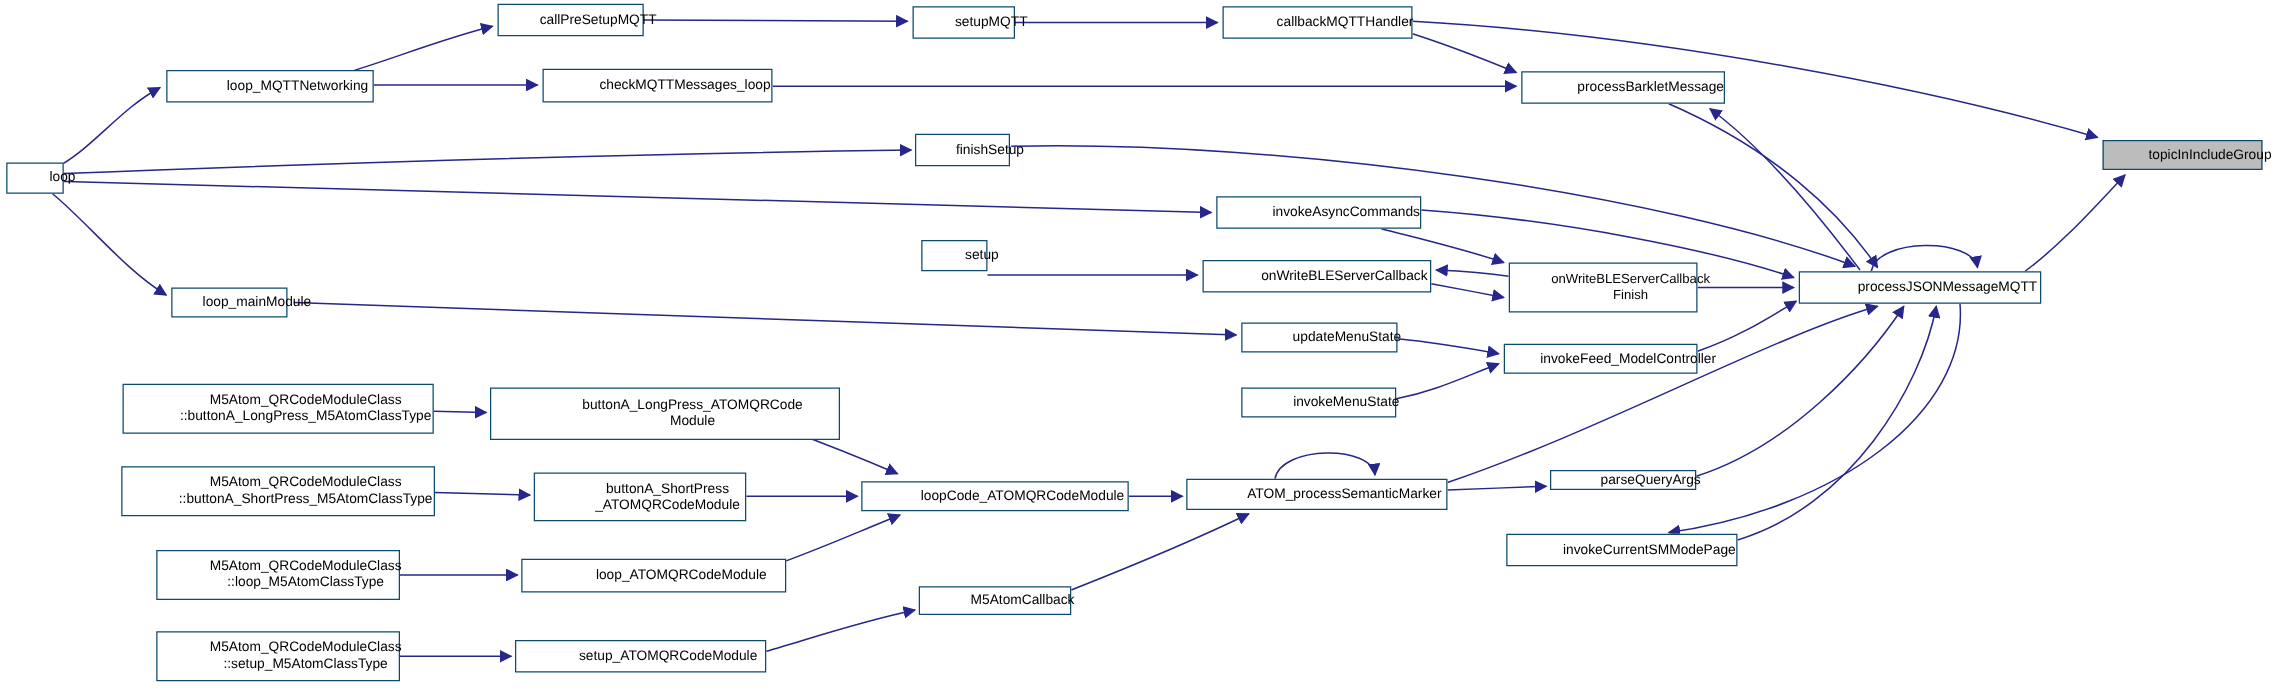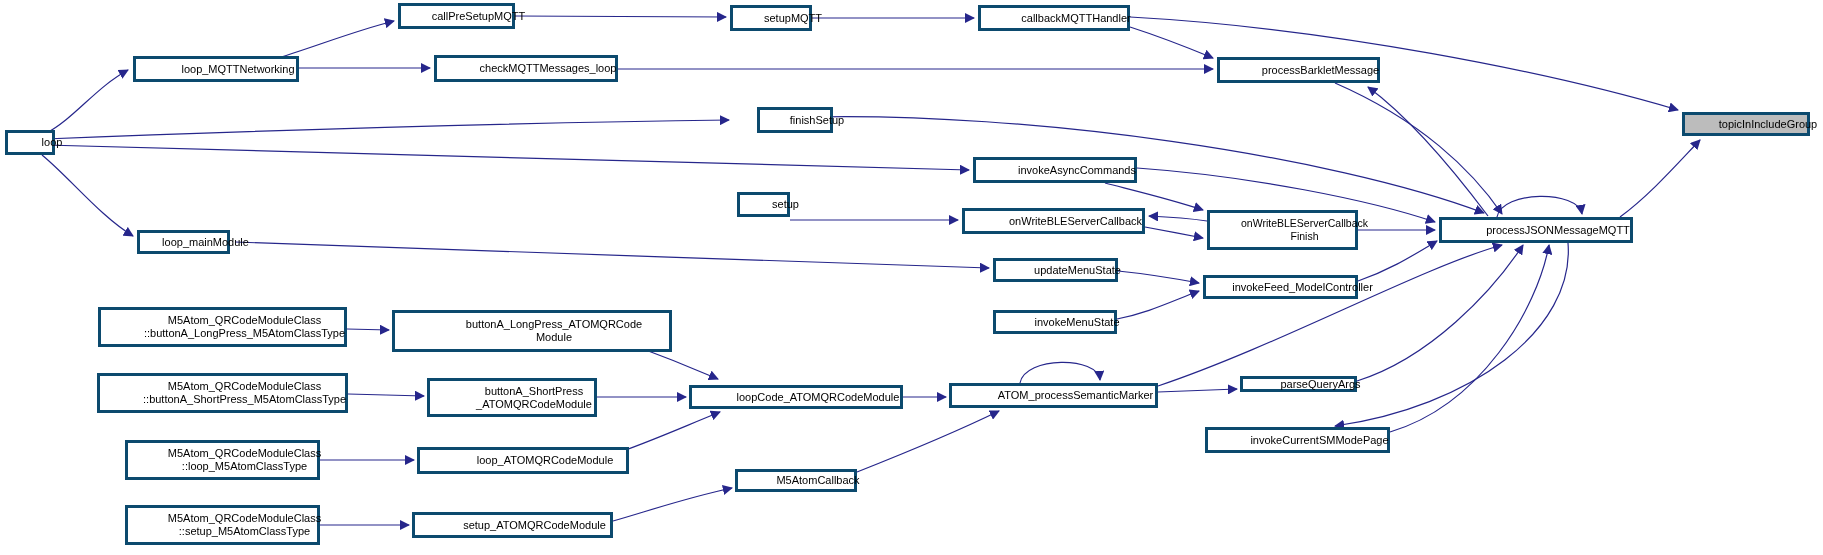--- a/index.html
+++ b/index.html
@@ -7,21 +7,21 @@
     position:relative;
     width:1823px;height:555px;
     background:#ffffff;
     font-family:"Liberation Sans","DejaVu Sans",sans-serif;
     overflow:hidden;
   }
   #edges{position:absolute;left:0;top:0;z-index:1;}
   .node{
     position:absolute;z-index:2;
     display:flex;flex-direction:column;align-items:center;justify-content:center;
-    background:#ffffff;border:3px solid #0c4a6e;
+    background:#ffffff;border:1px solid #0c4a6e;
     font-size:11px;line-height:13px;color:#000;
     text-align:left;white-space:nowrap;box-sizing:border-box;
     cursor:pointer;
     padding-left:44px;
   }
   .node.hl{background:#bcbcbc;}
 </style>
 </head>
 <body>
 
@@ -93,21 +93,21 @@
   </div>
   <div class="node" style="left:978px;top:5px;width:152px;height:26px">
     <span>callbackMQTTHandler</span>
   </div>
   <div class="node" style="left:1217px;top:57px;width:163px;height:26px">
     <span>processBarkletMessage</span>
   </div>
   <div class="node" style="left:434px;top:55px;width:184px;height:27px">
     <span>checkMQTTMessages_loop</span>
   </div>
-  <div class="node" style="left:757px;top:107px;width:76px;height:26px">
+  <div class="node" style="left:732px;top:107px;width:76px;height:26px">
     <span>finishSetup</span>
   </div>
   <div class="node" style="left:973px;top:157px;width:164px;height:26px">
     <span>invokeAsyncCommands</span>
   </div>
   <div class="node" style="left:737px;top:192px;width:53px;height:25px">
     <span>setup</span>
   </div>
   <div class="node" style="left:962px;top:208px;width:183px;height:26px">
     <span>onWriteBLEServerCallback</span>

